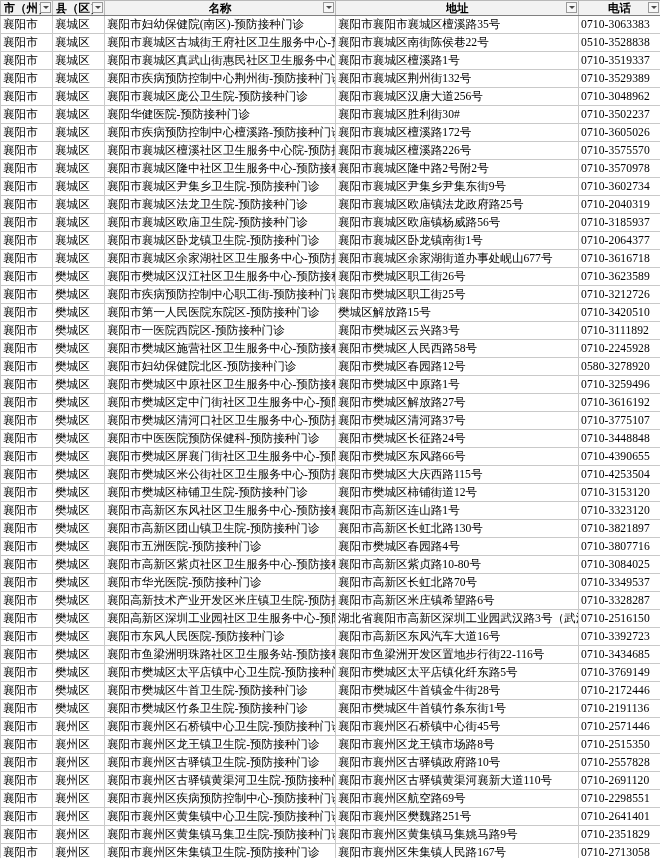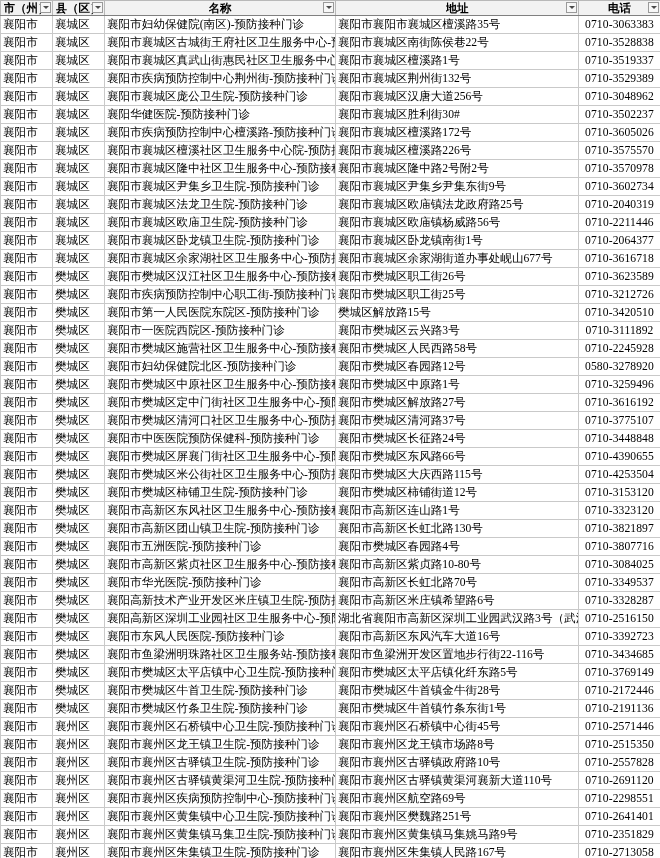--- a/index.html
+++ b/index.html
@@ -79,21 +79,21 @@
     padding: 0 2px;
     border: 1px solid #c9c9c9;
     font-size: 11.6px;
     line-height: 16px;
     white-space: nowrap;
     overflow: hidden;
     vertical-align: middle;
   }
   td.cell-city, td.cell-dist { text-align: left; }
   td.cell-name, td.cell-addr { text-align: left; }
-  td.cell-phone { text-align: center; font-family: "Liberation Serif","DejaVu Serif",serif; letter-spacing: 0.1px;}
+  td.cell-phone { font-family: "Liberation Serif","DejaVu Serif",serif; letter-spacing: 0.1px;}
 </style>
 </head>
 <body>
 
 <table id="sheet">
   <colgroup>
     <col class="c-city">
       <col class="c-dist">
       <col class="c-name">
       <col class="c-addr">
@@ -149,21 +149,21 @@
         <td class="cell-dist">襄城区</td>
         <td class="cell-name">襄阳市妇幼保健院(南区)-预防接种门诊</td>
         <td class="cell-addr">襄阳市襄阳市襄城区檀溪路35号</td>
         <td class="cell-phone">0710-3063383</td>
       </tr>
       <tr>
         <td class="cell-city">襄阳市</td>
         <td class="cell-dist">襄城区</td>
         <td class="cell-name">襄阳市襄城区古城街王府社区卫生服务中心-预防接种门诊</td>
         <td class="cell-addr">襄阳市襄城区南街陈侯巷22号</td>
-        <td class="cell-phone">0710-3528838</td>
+        <td class="cell-phone">0510-3528838</td>
       </tr>
       <tr>
         <td class="cell-city">襄阳市</td>
         <td class="cell-dist">襄城区</td>
         <td class="cell-name">襄阳市襄城区真武山街惠民社区卫生服务中心-预防接种门诊</td>
         <td class="cell-addr">襄阳市襄城区檀溪路1号</td>
         <td class="cell-phone">0710-3519337</td>
       </tr>
       <tr>
         <td class="cell-city">襄阳市</td>
@@ -219,21 +219,21 @@
         <td class="cell-dist">襄城区</td>
         <td class="cell-name">襄阳市襄城区法龙卫生院-预防接种门诊</td>
         <td class="cell-addr">襄阳市襄城区欧庙镇法龙政府路25号</td>
         <td class="cell-phone">0710-2040319</td>
       </tr>
       <tr>
         <td class="cell-city">襄阳市</td>
         <td class="cell-dist">襄城区</td>
         <td class="cell-name">襄阳市襄城区欧庙卫生院-预防接种门诊</td>
         <td class="cell-addr">襄阳市襄城区欧庙镇杨威路56号</td>
-        <td class="cell-phone">0710-2211446</td>
+        <td class="cell-phone">0710-3185937</td>
       </tr>
       <tr>
         <td class="cell-city">襄阳市</td>
         <td class="cell-dist">襄城区</td>
         <td class="cell-name">襄阳市襄城区卧龙镇卫生院-预防接种门诊</td>
         <td class="cell-addr">襄阳市襄城区卧龙镇南街1号</td>
         <td class="cell-phone">0710-2064377</td>
       </tr>
       <tr>
         <td class="cell-city">襄阳市</td>

